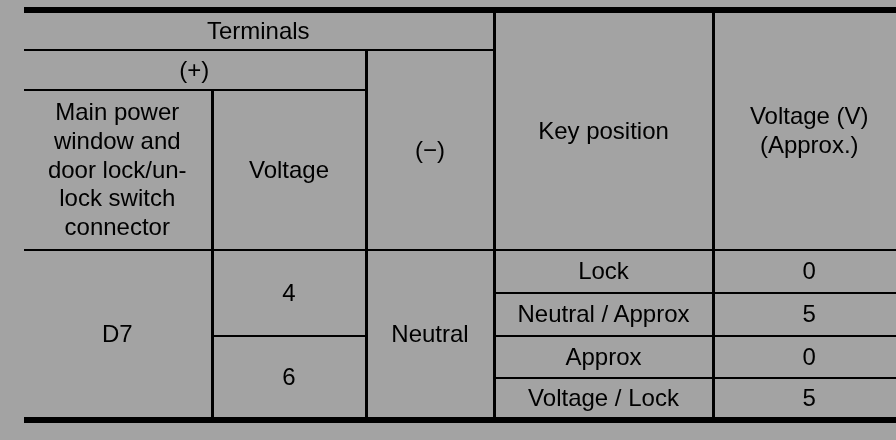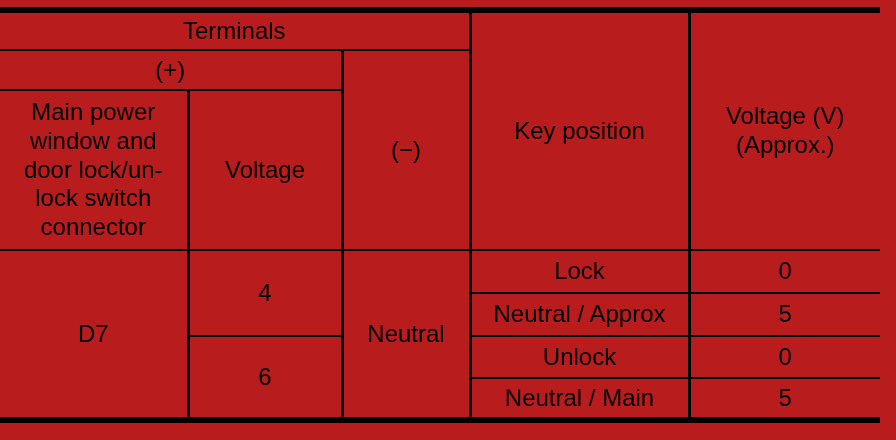--- a/index.html
+++ b/index.html
@@ -5,23 +5,23 @@
   html, body {
     margin: 0;
     padding: 0;
     background: #ffffff;
     font-family: "Liberation Sans", sans-serif;
     color: #000000;
   }
   .page {
     width: 896px;
     height: 440px;
-    background: #b91c1c;
+    background: #a3a3a3;
     box-sizing: border-box;
-    padding: 7px 0 0 0;
+    padding: 7px 0 0 24px;
     overflow: hidden;
   }
   table.spec {
     border-collapse: collapse;
     table-layout: fixed;
     width: 880px;
     border-top: 6px solid #000000;
     border-bottom: 6px solid #000000;
   }
   table.spec td {
@@ -77,22 +77,22 @@
         <td rowspan="4">Neutral</td>
         <td>Lock</td>
         <td class="no-right">0</td>
       </tr>
       <tr style="height:43px">
         <td>Neutral / Approx</td>
         <td class="no-right">5</td>
       </tr>
       <tr style="height:42px">
         <td rowspan="2">6</td>
-        <td>Unlock</td>
+        <td>Approx</td>
         <td class="no-right">0</td>
       </tr>
       <tr style="height:42px">
-        <td>Neutral / Main</td>
+        <td>Voltage / Lock</td>
         <td class="no-right">5</td>
       </tr>
     </tbody>
   </table>
 </div>
 
 </body></html>

